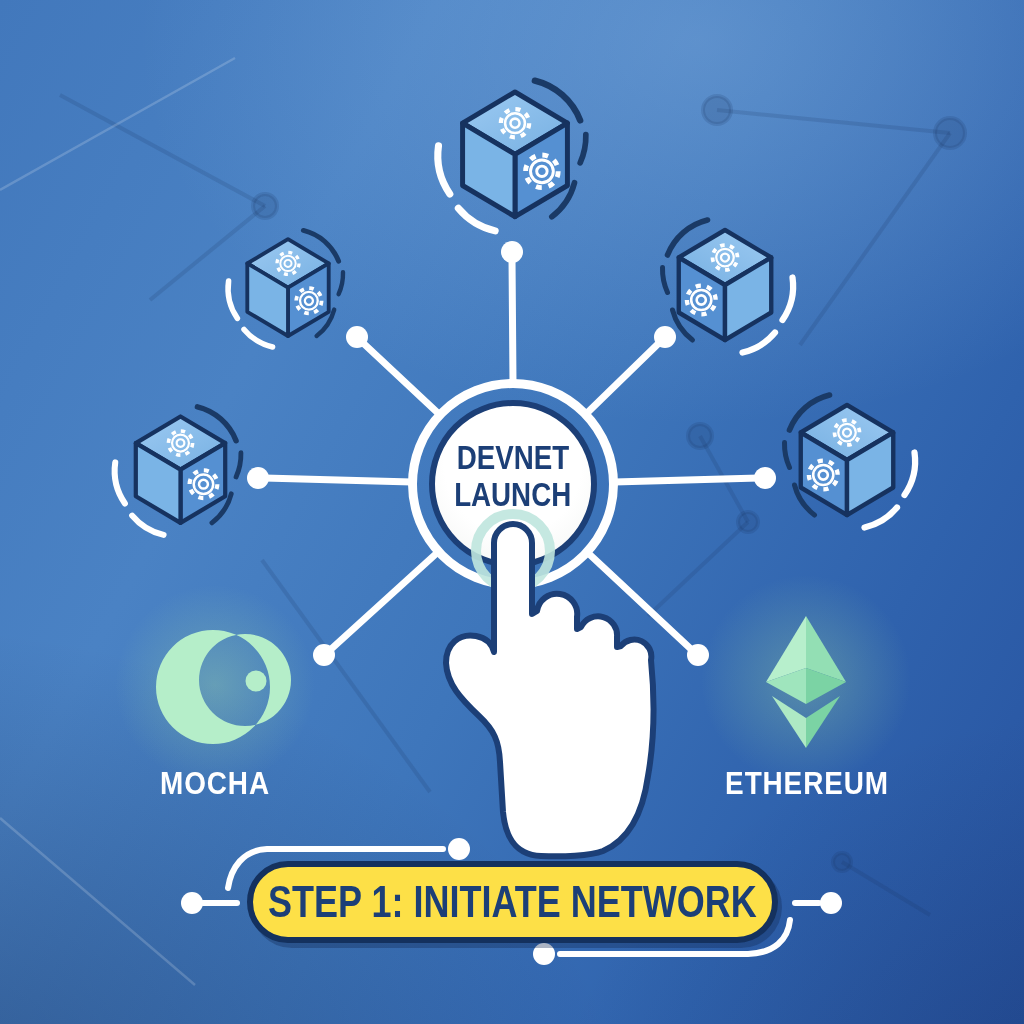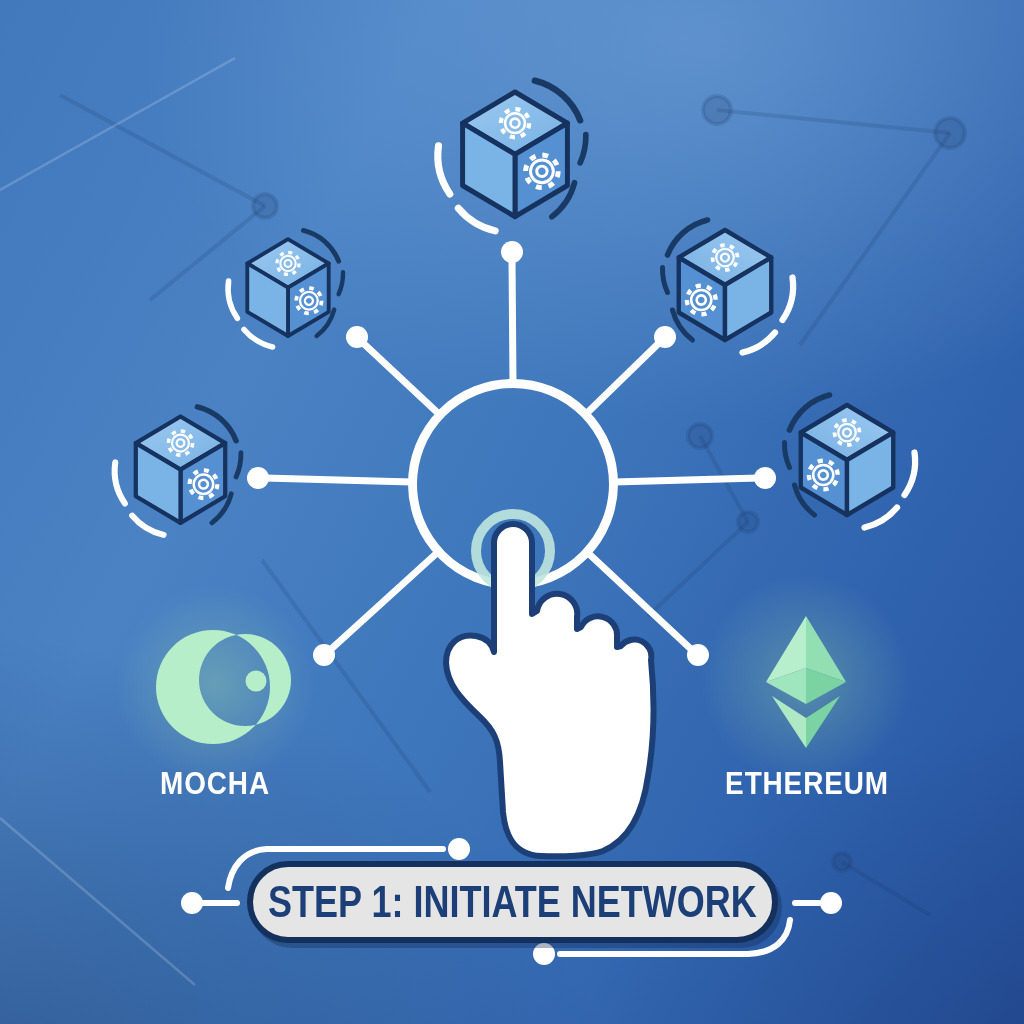--- a/index.html
+++ b/index.html
@@ -23,21 +23,21 @@
       padding-bottom:14px;}
   .btn-disc span{display:block;color:#1c3f77;font-weight:bold;font-size:33px;
       line-height:1.12;transform:scaleX(0.84);letter-spacing:0px;white-space:nowrap;}
   svg.hand{position:absolute;inset:0;z-index:3;pointer-events:none;}
   
   .logo-label{position:absolute;color:#ffffff;font-weight:bold;white-space:nowrap;z-index:2;
       text-align:center;transform:translateX(-50%) scaleX(0.9);font-size:31px;letter-spacing:1px;}
   
   .banner{position:absolute;left:247px;top:861px;width:531px;height:82px;z-index:2;
       box-sizing:border-box;border:6px solid #14315e;border-radius:42px;
-      background:#e5e5e5;box-shadow:4px 5px 0 rgba(16,40,82,0.35);
+      background:#fde047;box-shadow:4px 5px 0 rgba(16,40,82,0.35);
       display:flex;align-items:center;justify-content:center;}
   .banner span{color:#1c3f77;font-weight:bold;font-size:45px;white-space:nowrap;
       transform:scaleX(0.80);letter-spacing:0px;}
 </style>
 </head>
 <body>
 
 <div class="stage">
   <div class="bg"></div>
 
@@ -160,20 +160,24 @@
     </g>
     <g fill="#ffffff">
       <circle cx="459" cy="849" r="11"></circle>
       <circle cx="192" cy="903" r="11"></circle>
       <circle cx="831" cy="903" r="11"></circle>
       <circle cx="544" cy="954" r="11"></circle>
     </g>
   </svg>
 
   <div class="btn-ring"></div>
+  <div class="btn-disc">
+    <span>DEVNET</span>
+    <span>LAUNCH</span>
+  </div>
 
   <svg class="hand" viewBox="0 0 1024 1024">
     <circle cx="513" cy="551" r="37" fill="none" stroke="#bfe6de" stroke-width="10" opacity="0.9"></circle>
     <path fill="#ffffff" stroke="#1c3f77" stroke-width="6" stroke-linejoin="round" d="M 494 648
          L 494 543
          A 19 19 0 0 1 532 543
          L 532 614
          L 537 611
          A 20 20 0 0 1 577 617
          L 577 629

